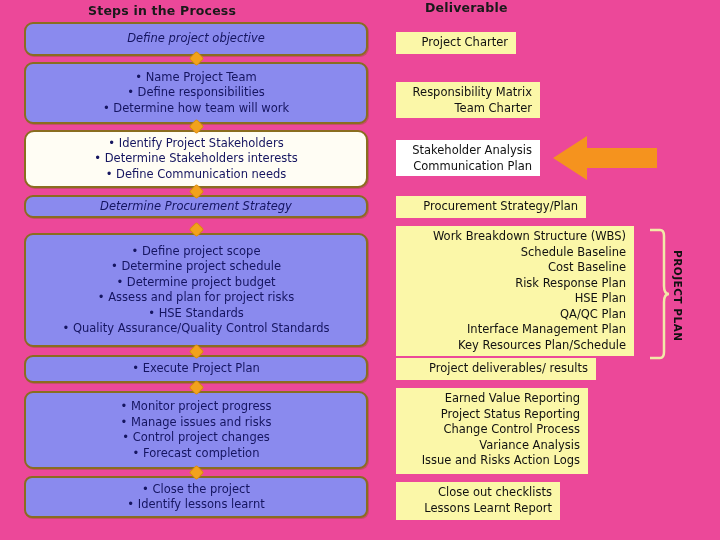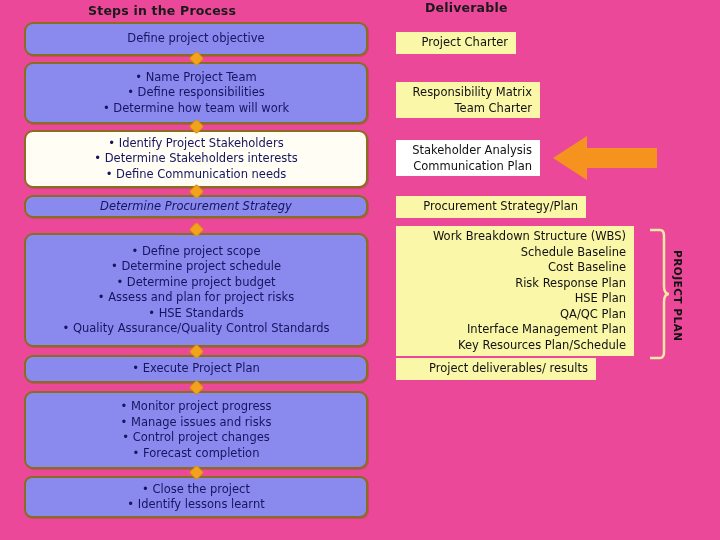--- a/index.html
+++ b/index.html
@@ -118,31 +118,31 @@
   }
 </style>
 </head>
 <body>
 
 <div id="canvas">
 
   <div class="col-head" id="head-steps">Steps in the Process</div>
   <div class="col-head" id="head-deliv">Deliverable</div>
 
-  <div class="step" id="step-0" style="top:22px;height:34px;">
+  <div class="step" id="step-0" style="top:22px;height:34px;font-style:italic;">
     <span class="ln">Define project objective</span>
   </div>
 
   <div class="step" id="step-1" style="top:62px;height:62px;justify-content:center;">
     <span class="ln">• Name Project Team</span>
     <span class="ln">• Define responsibilities</span>
     <span class="ln">• Determine how team will work</span>
   </div>
 
-  <div class="step pale" id="step-2" style="top:130px;height:58px;">
+  <div class="step pale" id="step-2" style="top:130px;height:58px;border-radius:10px;">
     <span class="ln">• Identify Project Stakeholders</span>
     <span class="ln">• Determine Stakeholders interests</span>
     <span class="ln">• Define Communication needs</span>
   </div>
 
   <div class="step" id="step-3" style="top:195px;height:23px;font-style:italic;">
     <span class="ln">Determine Procurement Strategy</span>
   </div>
 
   <div class="step" id="step-4" style="top:233px;height:114px;">
@@ -204,21 +204,32 @@
     <span class="ln">HSE Plan</span>
     <span class="ln">QA/QC Plan</span>
     <span class="ln">Interface Management Plan</span>
     <span class="ln">Key Resources Plan/Schedule</span>
   </div>
 
   <div class="deliv" style="left:396px;top:358px;width:200px;height:22px;">
     <span class="ln">Project deliverables/ results</span>
   </div>
 
-
+  <div class="deliv" style="left:396px;top:388px;width:192px;height:86px;">
+    <span class="ln">Earned Value Reporting</span>
+    <span class="ln">Project Status Reporting</span>
+    <span class="ln">Change Control Process</span>
+    <span class="ln">Variance Analysis</span>
+    <span class="ln">Issue and Risks Action Logs</span>
+  </div>
+
+  <div class="deliv" style="left:396px;top:482px;width:164px;height:38px;">
+    <span class="ln">Close out checklists</span>
+    <span class="ln">Lessons Learnt Report</span>
+  </div>
 
   <svg id="arrow" viewBox="0 0 104 48">
     <polygon points="0,24 34,2 34,14 104,14 104,34 34,34 34,46" fill="#f5931e"></polygon>
   </svg>
 
   <svg id="brace" viewBox="0 0 22 132">
     <path d="M2 2 L12 2 Q16 2 16 8 L16 58 Q16 66 21 66 Q16 66 16 74 L16 124 Q16 130 12 130 L2 130" fill="none" stroke="#f2e9a8" stroke-width="2.5"></path>
   </svg>
   <div id="brace-label">PROJECT PLAN</div>
 

